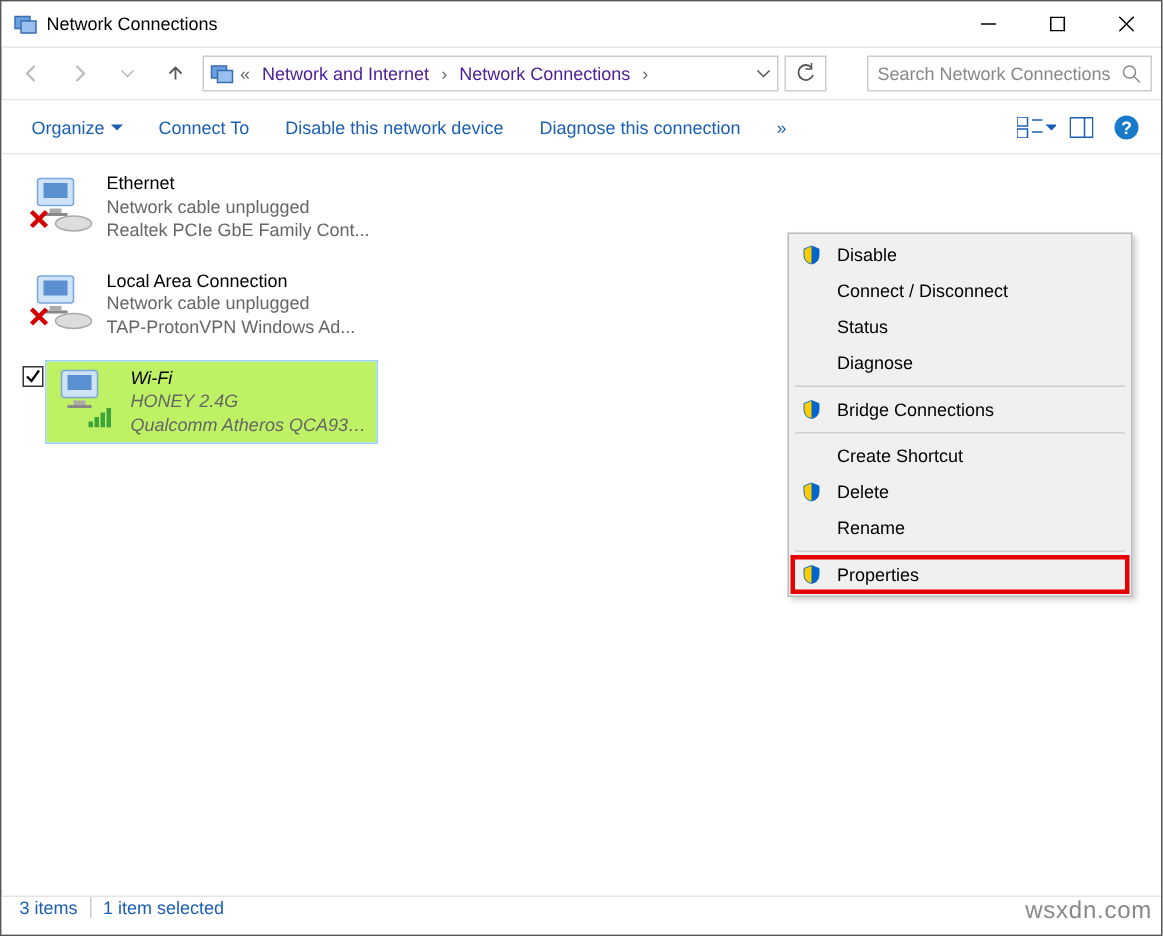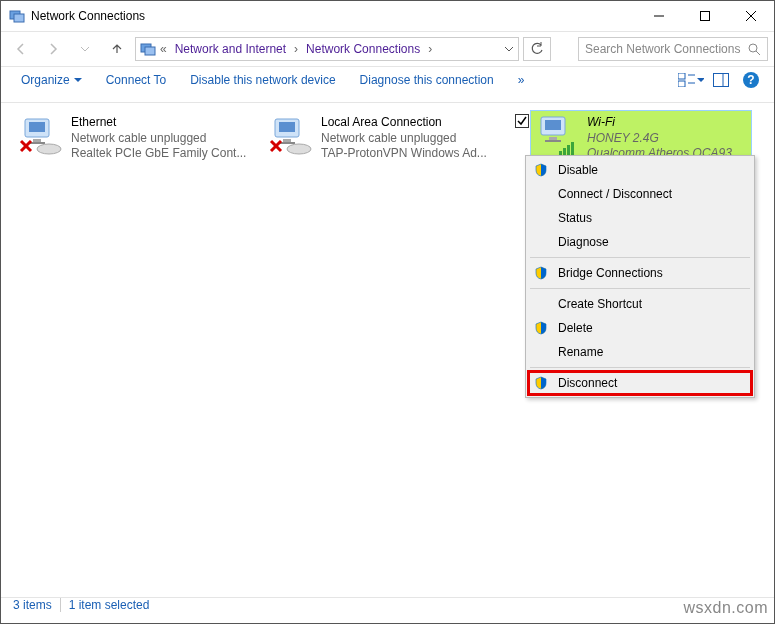--- a/index.html
+++ b/index.html
@@ -13,26 +13,26 @@
 .navbar { height: 36px; border-top: 1px solid #e5e5e5; border-bottom: 1px solid #e5e5e5; display: flex; align-items: center; padding: 0 6px; gap: 4px; }
 .nav-arrow { width: 28px; height: 28px; display: flex; align-items: center; justify-content: center; color: #999; }
 .nav-arrow.active { color: #333; }
 .addr { flex: 1; height: 24px; border: 1px solid #ccc; display: flex; align-items: center; padding: 0 4px; gap: 4px; }
 .addr .crumb { color: #4c1d95; padding: 2px 4px; }
 .addr .sep { color: #666; }
 .refresh { width: 28px; height: 24px; border: 1px solid #ccc; display: flex; align-items: center; justify-content: center; }
 .search { width: 190px; height: 24px; border: 1px solid #ccc; display: flex; align-items: center; padding: 0 6px; color: #888; margin-left: 23px; }
 .search span { flex: 1; }
 
-.toolbar { height: 36px; background: #fff; border-bottom: 1px solid #e5e5e5; display: flex; align-items: flex-start; padding: 0 10px; gap: 4px; }
+.toolbar { height: 36px; background: #fff; border-bottom: 1px solid #e5e5e5; display: flex; align-items: center; padding: 0 10px; gap: 4px; }
 .toolbar .tb-item { color: #1a5fb4; padding: 6px 10px; display: flex; align-items: center; gap: 4px; }
 .toolbar .spacer { flex: 1; }
 .toolbar .tb-icon { width: 26px; height: 26px; display: flex; align-items: center; justify-content: center; }
 
-.content { position: relative; height: 490px; background: #fff; padding: 8px 14px; display: flex; align-items: flex-start; gap: 10px; }
+.content { position: relative; height: 490px; background: #fff; padding: 8px 14px; display: flex; align-items: flex-start; gap: 10px; flex-direction: column; }
 .conn { width: 240px; display: flex; align-items: flex-start; gap: 6px; padding: 4px; }
 .conn.selected { background: #bef264; outline: 1px solid #99d1ff; font-style: italic; }
 .conn .big-icon { width: 46px; height: 40px; position: relative; flex-shrink: 0; }
 .conn .lines { line-height: 1.3; color: #333; overflow: hidden; }
 .conn .lines .l1 { color: #000; }
 .conn .lines .l2, .conn .lines .l3 { color: #666; white-space: nowrap; overflow: hidden; text-overflow: ellipsis; max-width: 180px; }
 .checkbox { width: 14px; height: 14px; border: 1px solid #333; margin-top: 3px; display: flex; align-items: center; justify-content: center; flex-shrink: 0; background:#fff;}
 
 .menu { position: absolute; left: 524px; top: 52px; width: 230px; background: #f0f0f0; border: 1px solid #bbb; box-shadow: 2px 2px 4px rgba(0,0,0,0.2); padding: 2px; }
 .menu-item { height: 24px; display: flex; align-items: center; padding: 0 8px 0 30px; position: relative; }
@@ -277,21 +277,21 @@
     </div>
     <div class="menu-item">Rename</div>
     <div class="menu-hr"></div>
     <div class="menu-item highlighted">
       <span class="shield">
           <svg width="14" height="14">
             <path d="M7 1 L12 3 L12 7 Q12 12 7 13 Q2 12 2 7 L2 3 Z" fill="#fc0" stroke="#06c" stroke-width="0.6"></path>
             <path d="M7 1 L12 3 L12 7 Q12 12 7 13 Z" fill="#06c"></path>
           </svg>
         </span>
-      <span>Disconnect</span>
+      <span>Properties</span>
     </div>
   </div>
 
 </div>
 
 <div class="statusbar">
   <span>3 items</span>
   <span class="divider"></span>
   <span>1 item selected</span>
 </div>

